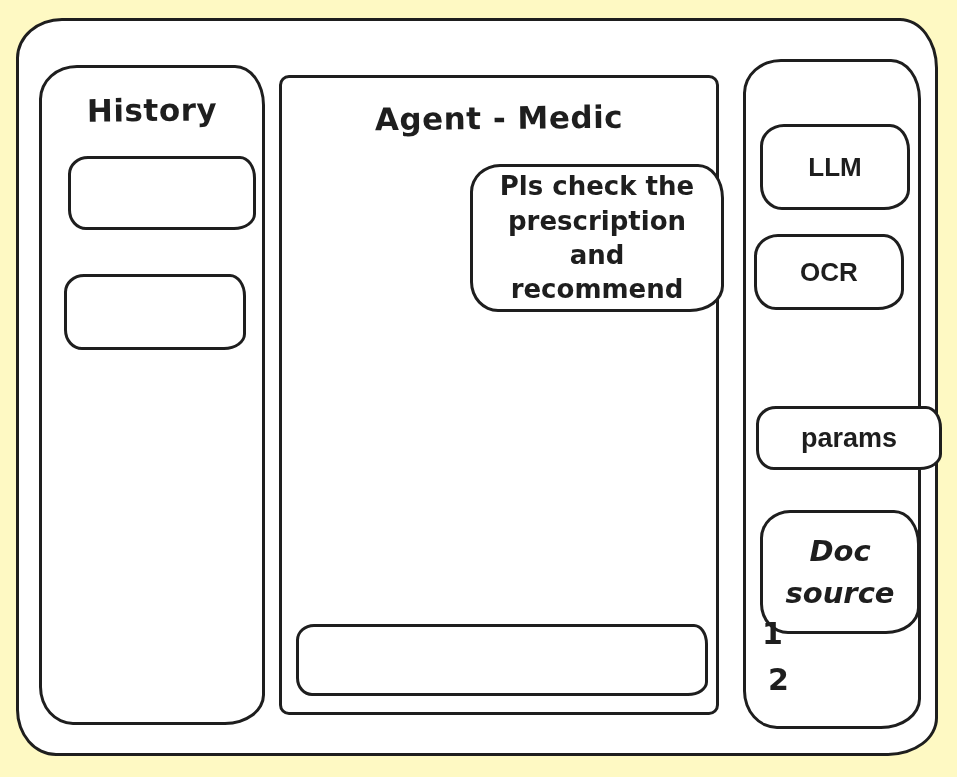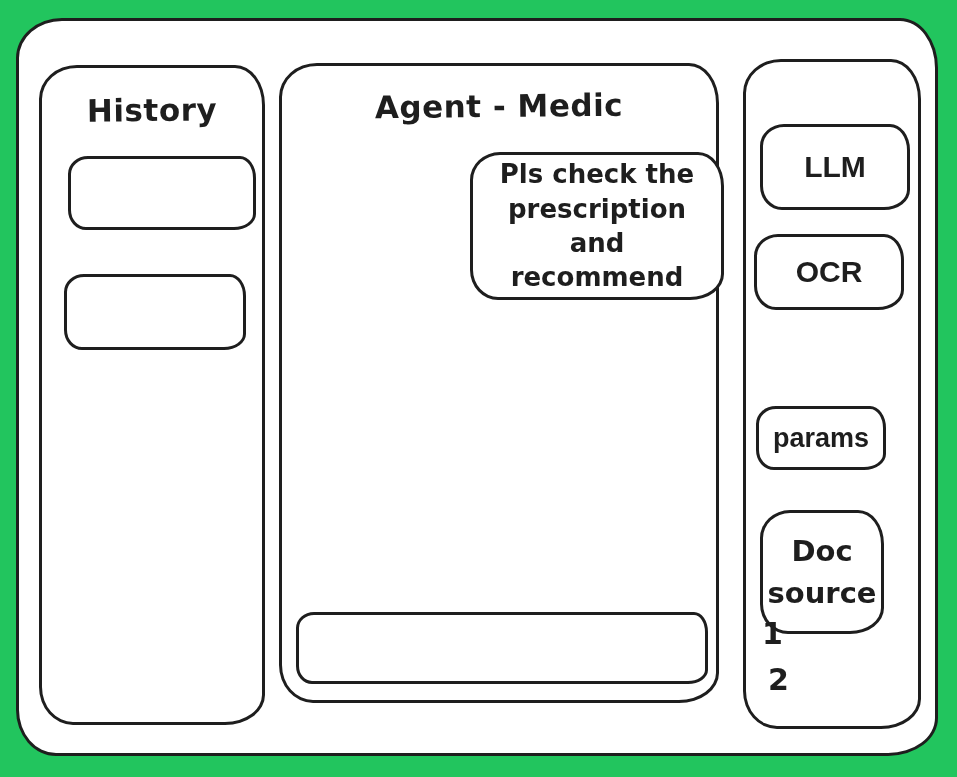--- a/index.html
+++ b/index.html
@@ -4,21 +4,21 @@
 <style>
   html, body {
     margin: 0;
     padding: 0;
     background: #ffffff;
   }
   .stage {
     position: relative;
     width: 957px;
     height: 777px;
-    background: #22c55e;
+    background: #fef9c3;
     color: #1e1e1e;
     font-family: "DejaVu Sans", sans-serif;
     overflow: hidden;
   }
   .sk {
     position: absolute;
     box-sizing: border-box;
     border: 3px solid #1e1e1e;
     background: #ffffff;
   }
@@ -50,21 +50,21 @@
     padding: 10px 16px;
     font-size: 26px;
     line-height: 1.32;
     font-weight: 600;
     margin-left: 12px;
   }
   .tool-btn {
     display: flex;
     align-items: center;
     justify-content: center;
-    font-size: 30px;
+    font-size: 26px;
     font-weight: 600;
     color: #1e1e1e;
     cursor: pointer;
     padding: 0;
   }
   .tool-btn.small { font-size: 27px; }
   .doc-source {
     display: flex;
     align-items: center;
     justify-content: center;
@@ -106,46 +106,46 @@
 
       <div class="sk r-box" style="left:26px; top:88px; width:188px; height:74px; cursor:pointer;">
         <span class="hand"></span>
       </div>
 
       <div class="sk r-box" style="left:22px; top:206px; width:182px; height:76px; cursor:pointer;">
         <span class="hand"></span>
       </div>
     </div>
 
-    <div class="sk r-panel" style="left:260px; top:42px; width:440px; height:640px;">
+    <div class="sk r-panel" style="left:260px; top:54px; width:440px; height:640px;border-radius:10px;">
       <div class="hand panel-title" style="top:22px;">Agent - Medic</div>
 
       <div class="sk r-bubble bubble" style="left:176px; top:86px; width:254px; height:148px;">
         <span>Pls check the prescription and recommend</span>
       </div>
 
 
       <input class="chat-input" type="text" style="left: 14px; top: 546px; width: 412px; height: 72px;" placeholder="">
     </div>
 
     <div class="sk r-panel" style="left:724px; top:38px; width:178px; height:670px;">
 
       <button class="sk r-pill tool-btn" style="left:14px; top:62px; width:150px; height:86px;">
         <span>LLM</span>
       </button>
 
       <button class="sk r-pill tool-btn" style="left:8px; top:172px; width:150px; height:76px;">
         <span>OCR</span>
       </button>
 
-      <button class="sk r-box tool-btn small" style="left:10px; top:344px; width:130px; height:64px;">
+      <button class="sk r-box tool-btn small" style="left:10px; top:344px; width:186px; height:64px;">
         <span>params</span>
       </button>
 
-      <div class="sk r-bubble doc-source" style="left:14px; top:448px; width:124px; height:124px;">
+      <div class="sk r-bubble doc-source" style="left:14px; top:448px; width:160px; height:124px;font-style:italic;">
         <span>Doc source</span>
       </div>
 
       <div class="hand doc-item" style="left:16px; top:554px;">1</div>
       <div class="hand doc-item" style="left:22px; top:600px;">2</div>
     </div>
 
   </div>
 </div>
 

